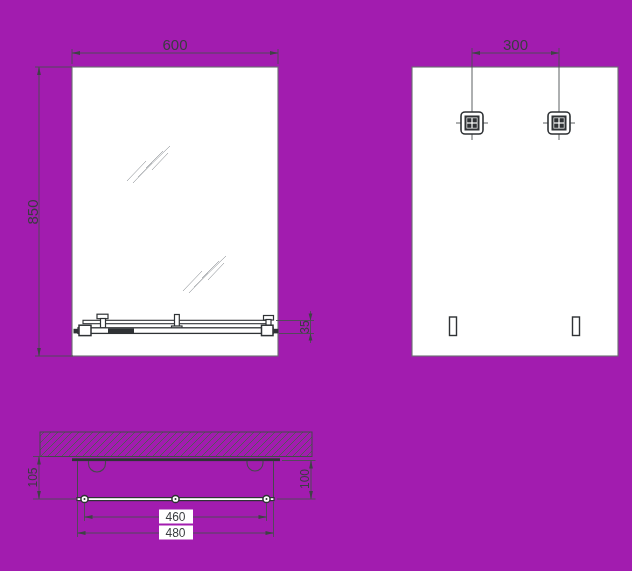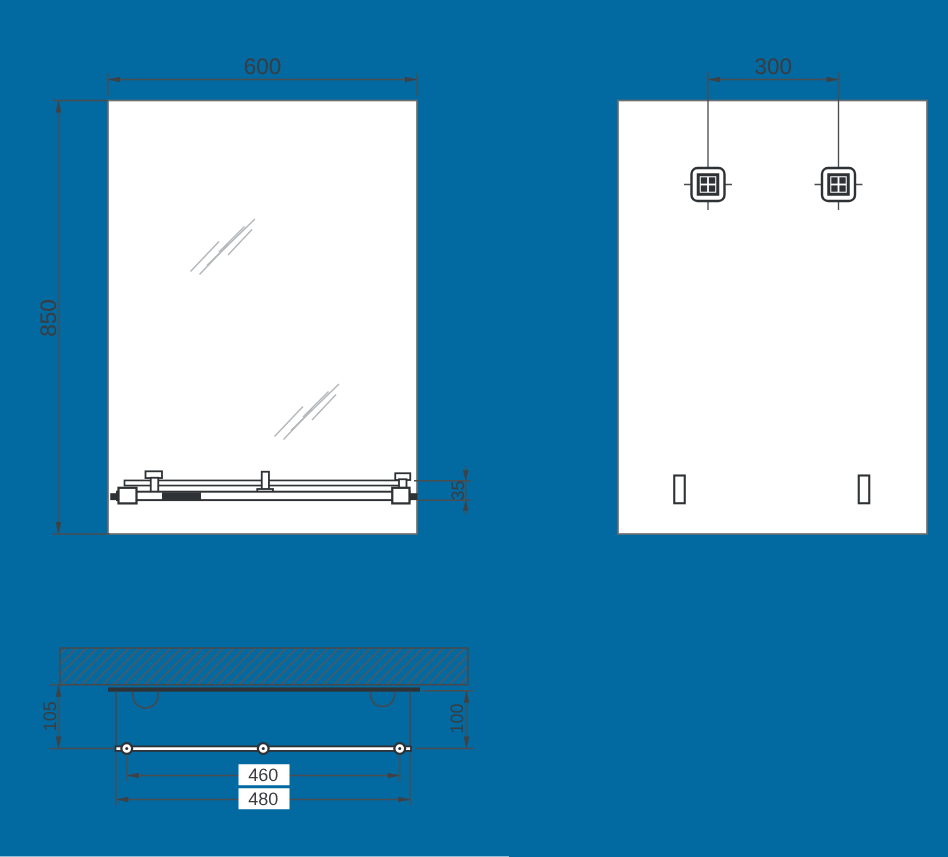--- a/index.html
+++ b/index.html
@@ -1,20 +1,20 @@
 <!DOCTYPE html>
 <html><head>
 <meta charset="utf-8">
 <style>
   html, body { margin: 0; padding: 0; background: #ffffff; }
   .canvas {
     position: relative;
     width: 632px;
     height: 571px;
-    background: #0369a1;
+    background: #a21caf;
     font-family: "Liberation Sans", sans-serif;
     overflow: hidden;
   }
   svg { display: block; }
   text {
     font-family: "Liberation Sans", sans-serif;
     fill: #3a3d40;
   }
   .dim-text-lg { font-size: 15px; }
   .dim-text-sm { font-size: 12px; }

